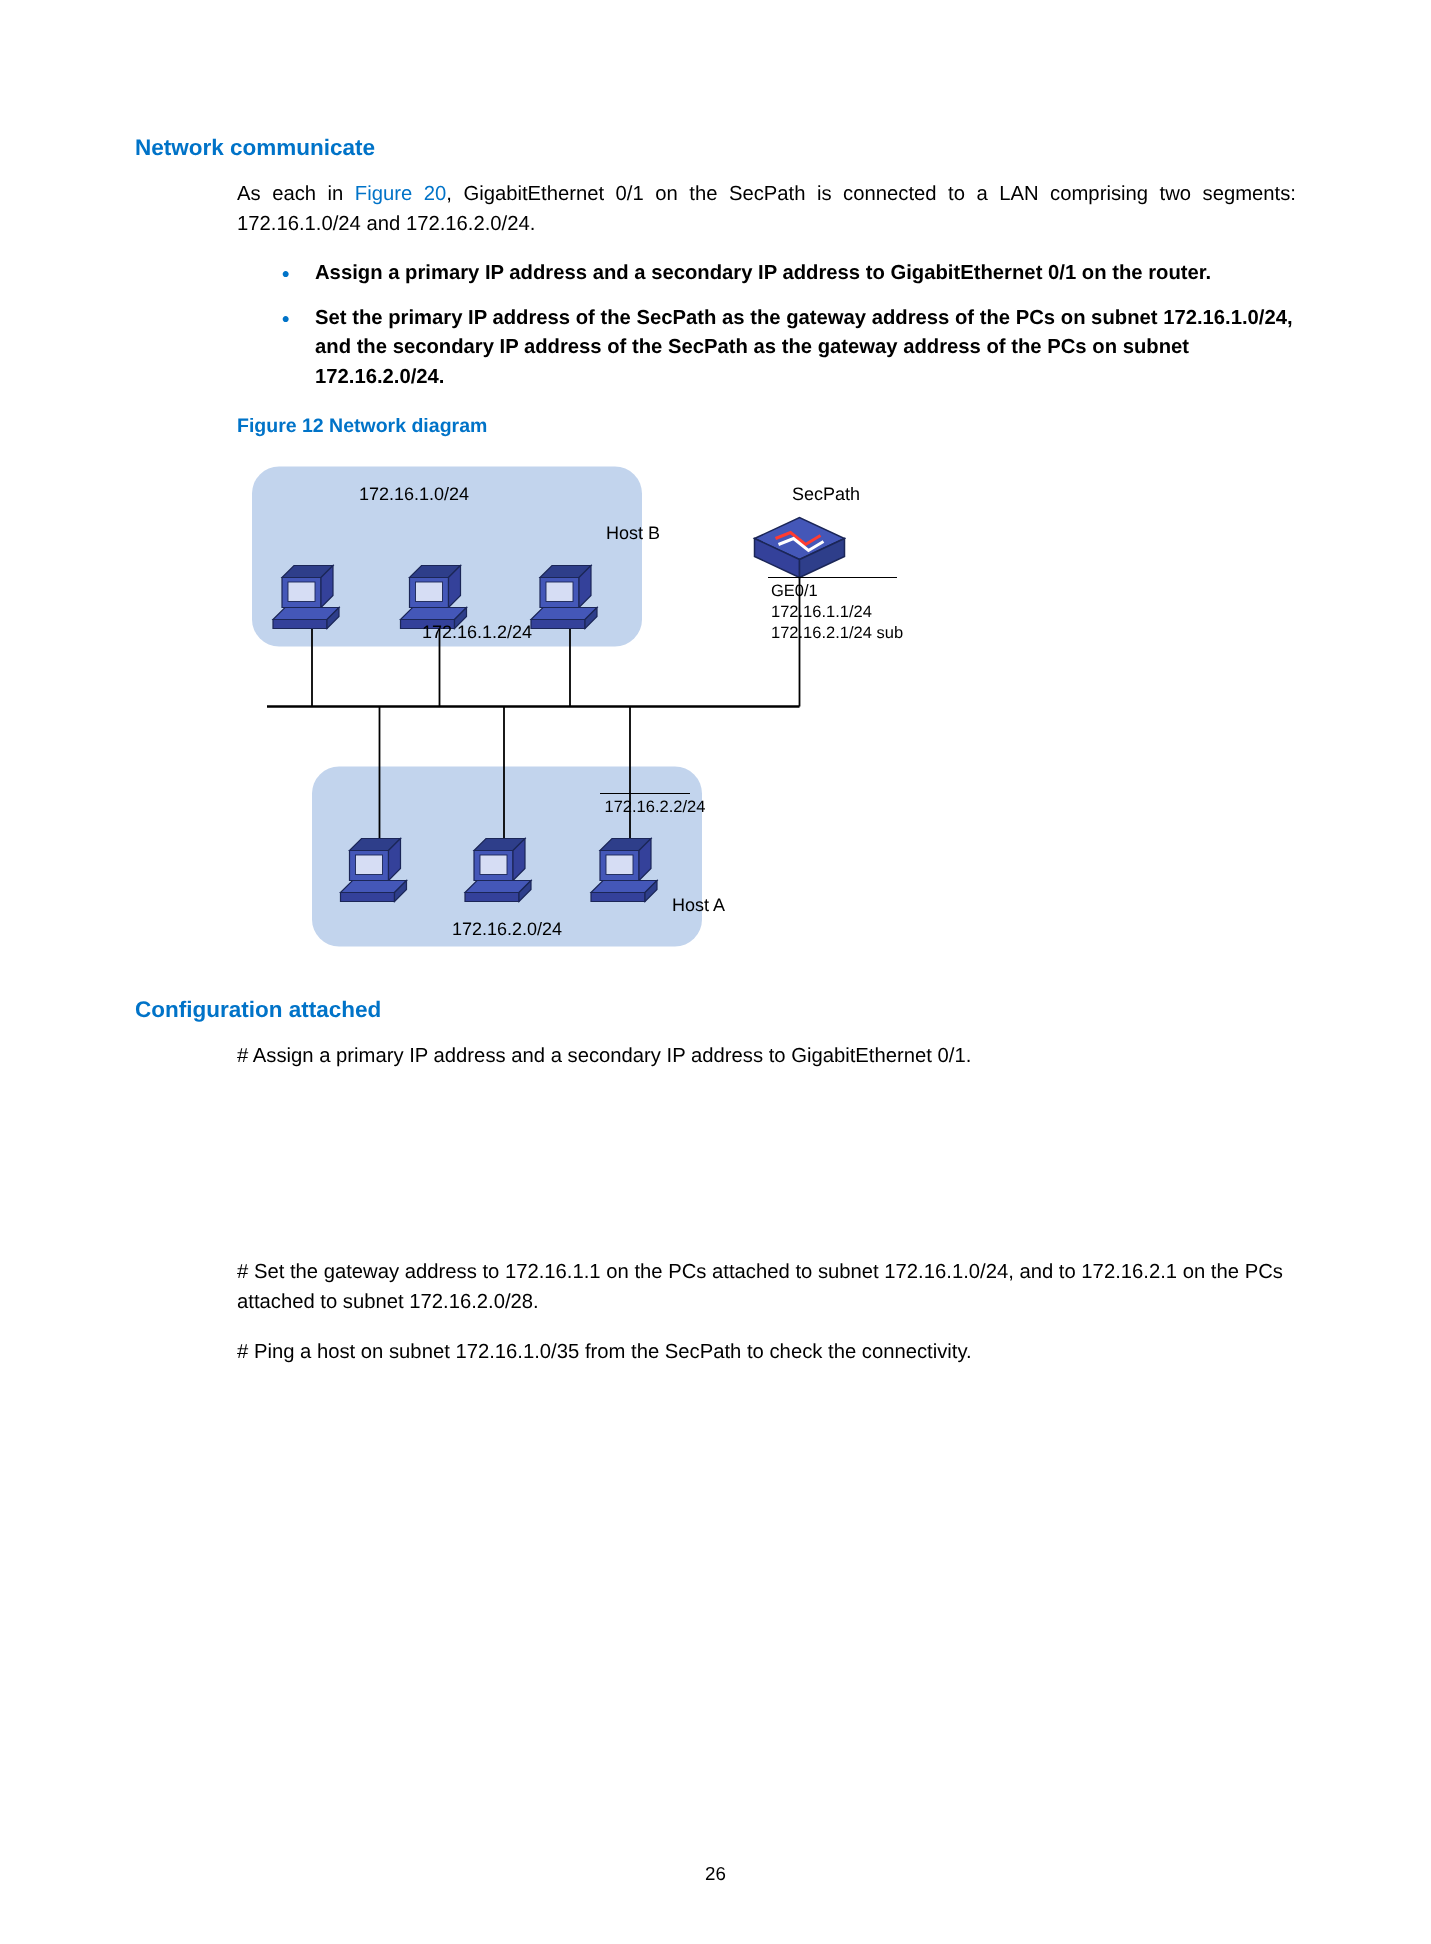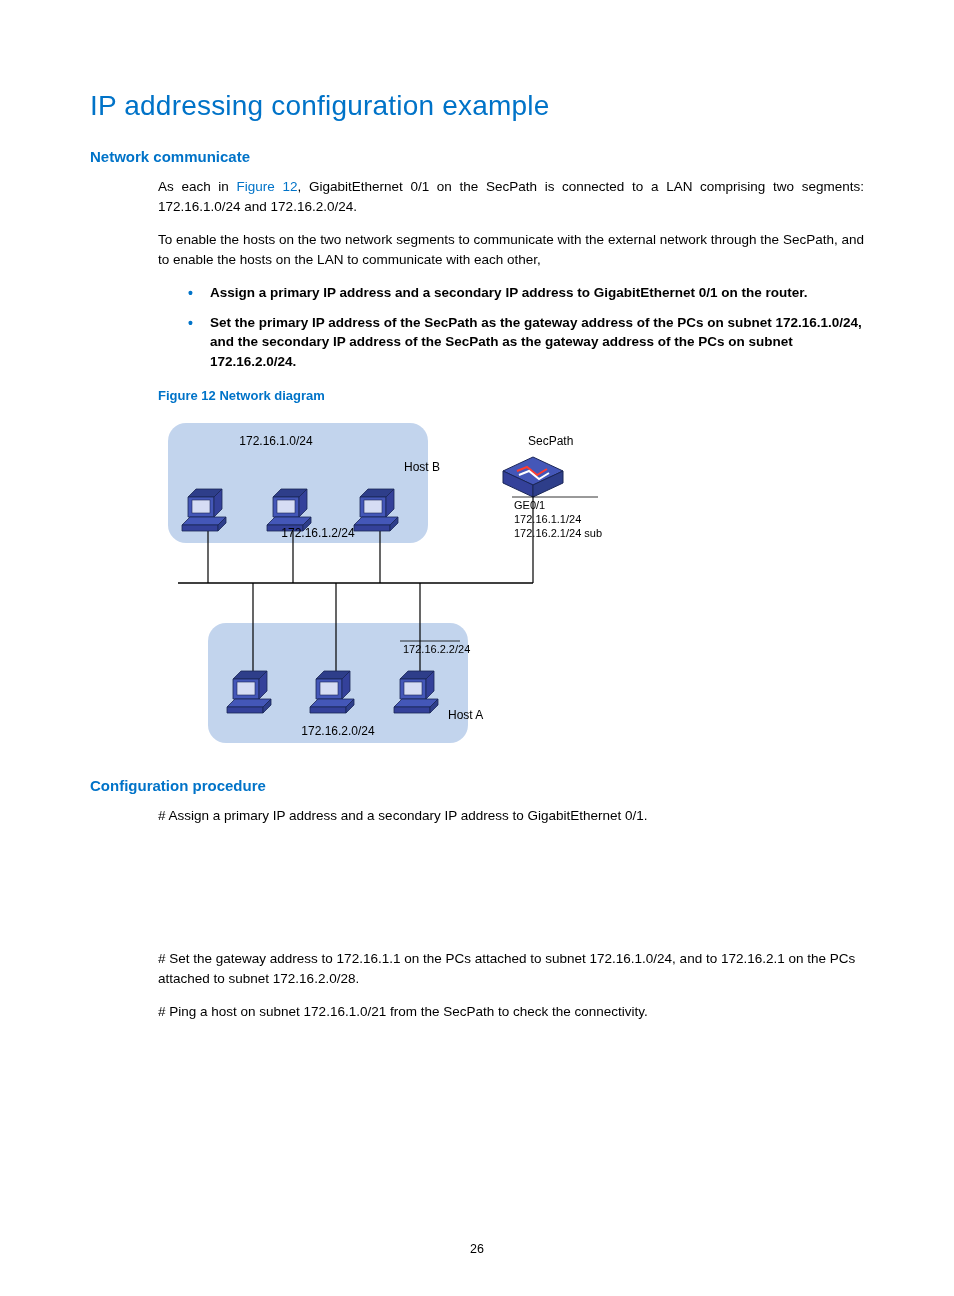--- a/index.html
+++ b/index.html
@@ -17,29 +17,27 @@
   .fig-caption { font-size: 13px; font-weight: 700; color: #0073c8; margin: 4px 0 10px 68px; }
   .diagram-wrap { margin-left: 68px; margin-bottom: 24px; }
   svg.diagram { display: block; }
   .page-num { position: absolute; bottom: 40px; left: 0; right: 0; text-align: center; font-size: 12.5px; }
 </style>
 </head>
 <body>
 
 <div class="page">
 
-  <h1 class="title">IP addressing configuration example</h1>
 
   <h2 class="subhead">Network communicate</h2>
 
   <div class="body-indent">
     <p class="para justify">
-      <span>As each in </span><a class="ref" href="#">Figure 12</a><span>, GigabitEthernet 0/1 on the SecPath is connected to a LAN comprising two segments: 172.16.1.0/24 and 172.16.2.0/24.</span>
+      <span>As each in </span><a class="ref" href="#">Figure 20</a><span>, GigabitEthernet 0/1 on the SecPath is connected to a LAN comprising two segments: 172.16.1.0/24 and 172.16.2.0/24.</span>
     </p>
-    <p class="para justify">To enable the hosts on the two network segments to communicate with the external network through the SecPath, and to enable the hosts on the LAN to communicate with each other,</p>
     <ul class="bullets">
       <li>Assign a primary IP address and a secondary IP address to GigabitEthernet 0/1 on the router.</li>
       <li>Set the primary IP address of the SecPath as the gateway address of the PCs on subnet 172.16.1.0/24, and the secondary IP address of the SecPath as the gateway address of the PCs on subnet 172.16.2.0/24.</li>
     </ul>
   </div>
 
   <div class="fig-caption">Figure 12 Network diagram</div>
 
   <div class="diagram-wrap">
     <svg class="diagram" width="480" height="340" viewBox="0 0 480 340">
@@ -101,23 +99,23 @@
       <text x="356" y="124" font-size="11">172.16.2.1/24 sub</text>
       <line x1="354" y1="84" x2="440" y2="84" stroke="#000" stroke-width="0.8"></line>
 
       <text x="245" y="240" font-size="11">172.16.2.2/24</text>
       <line x1="242" y1="228" x2="302" y2="228" stroke="#000" stroke-width="0.8"></line>
       <text x="180" y="322" font-size="12" text-anchor="middle">172.16.2.0/24</text>
       <text x="290" y="306" font-size="12">Host A</text>
     </svg>
   </div>
 
-  <h2 class="subhead">Configuration procedure</h2>
+  <h2 class="subhead">Configuration attached</h2>
 
   <div class="body-indent">
     <p class="para"># Assign a primary IP address and a secondary IP address to GigabitEthernet 0/1.</p>
     <div style="height:110px"></div>
     <p class="para"># Set the gateway address to 172.16.1.1 on the PCs attached to subnet 172.16.1.0/24, and to 172.16.2.1 on the PCs attached to subnet 172.16.2.0/28.</p>
-    <p class="para"># Ping a host on subnet 172.16.1.0/21 from the SecPath to check the connectivity.</p>
+    <p class="para"># Ping a host on subnet 172.16.1.0/35 from the SecPath to check the connectivity.</p>
   </div>
 
   <div class="page-num">26</div>
 </div>
 
 </body></html>

